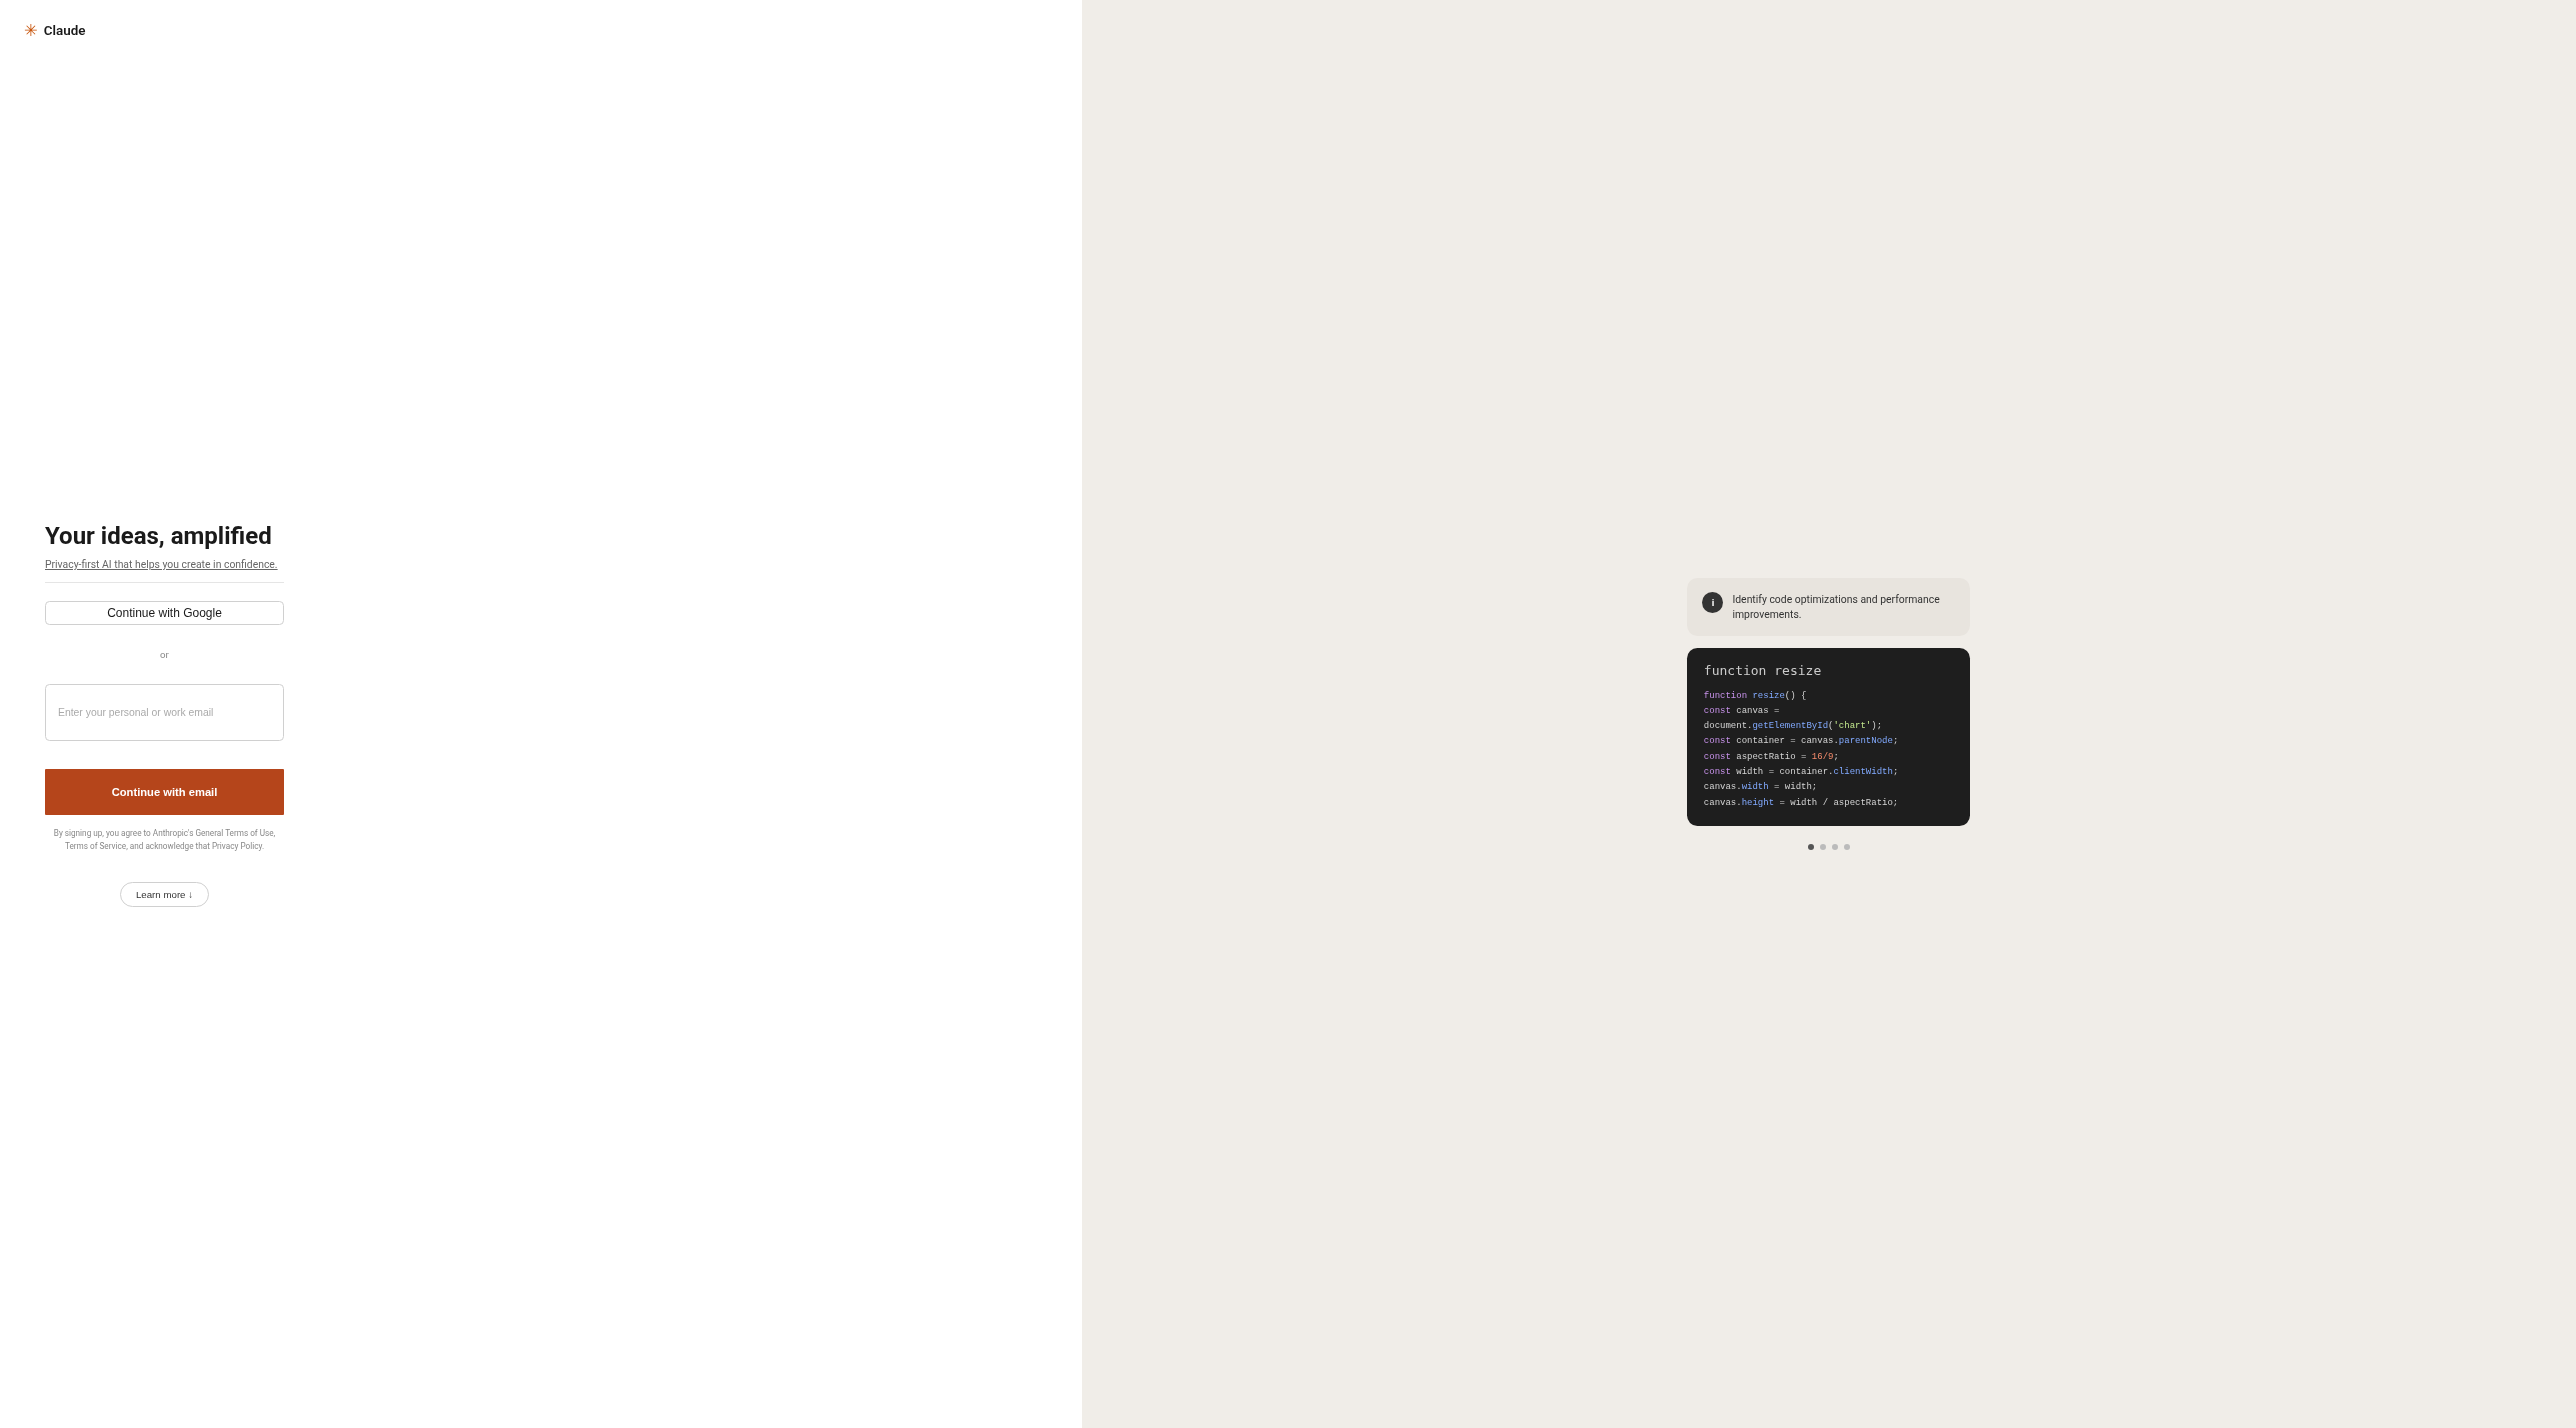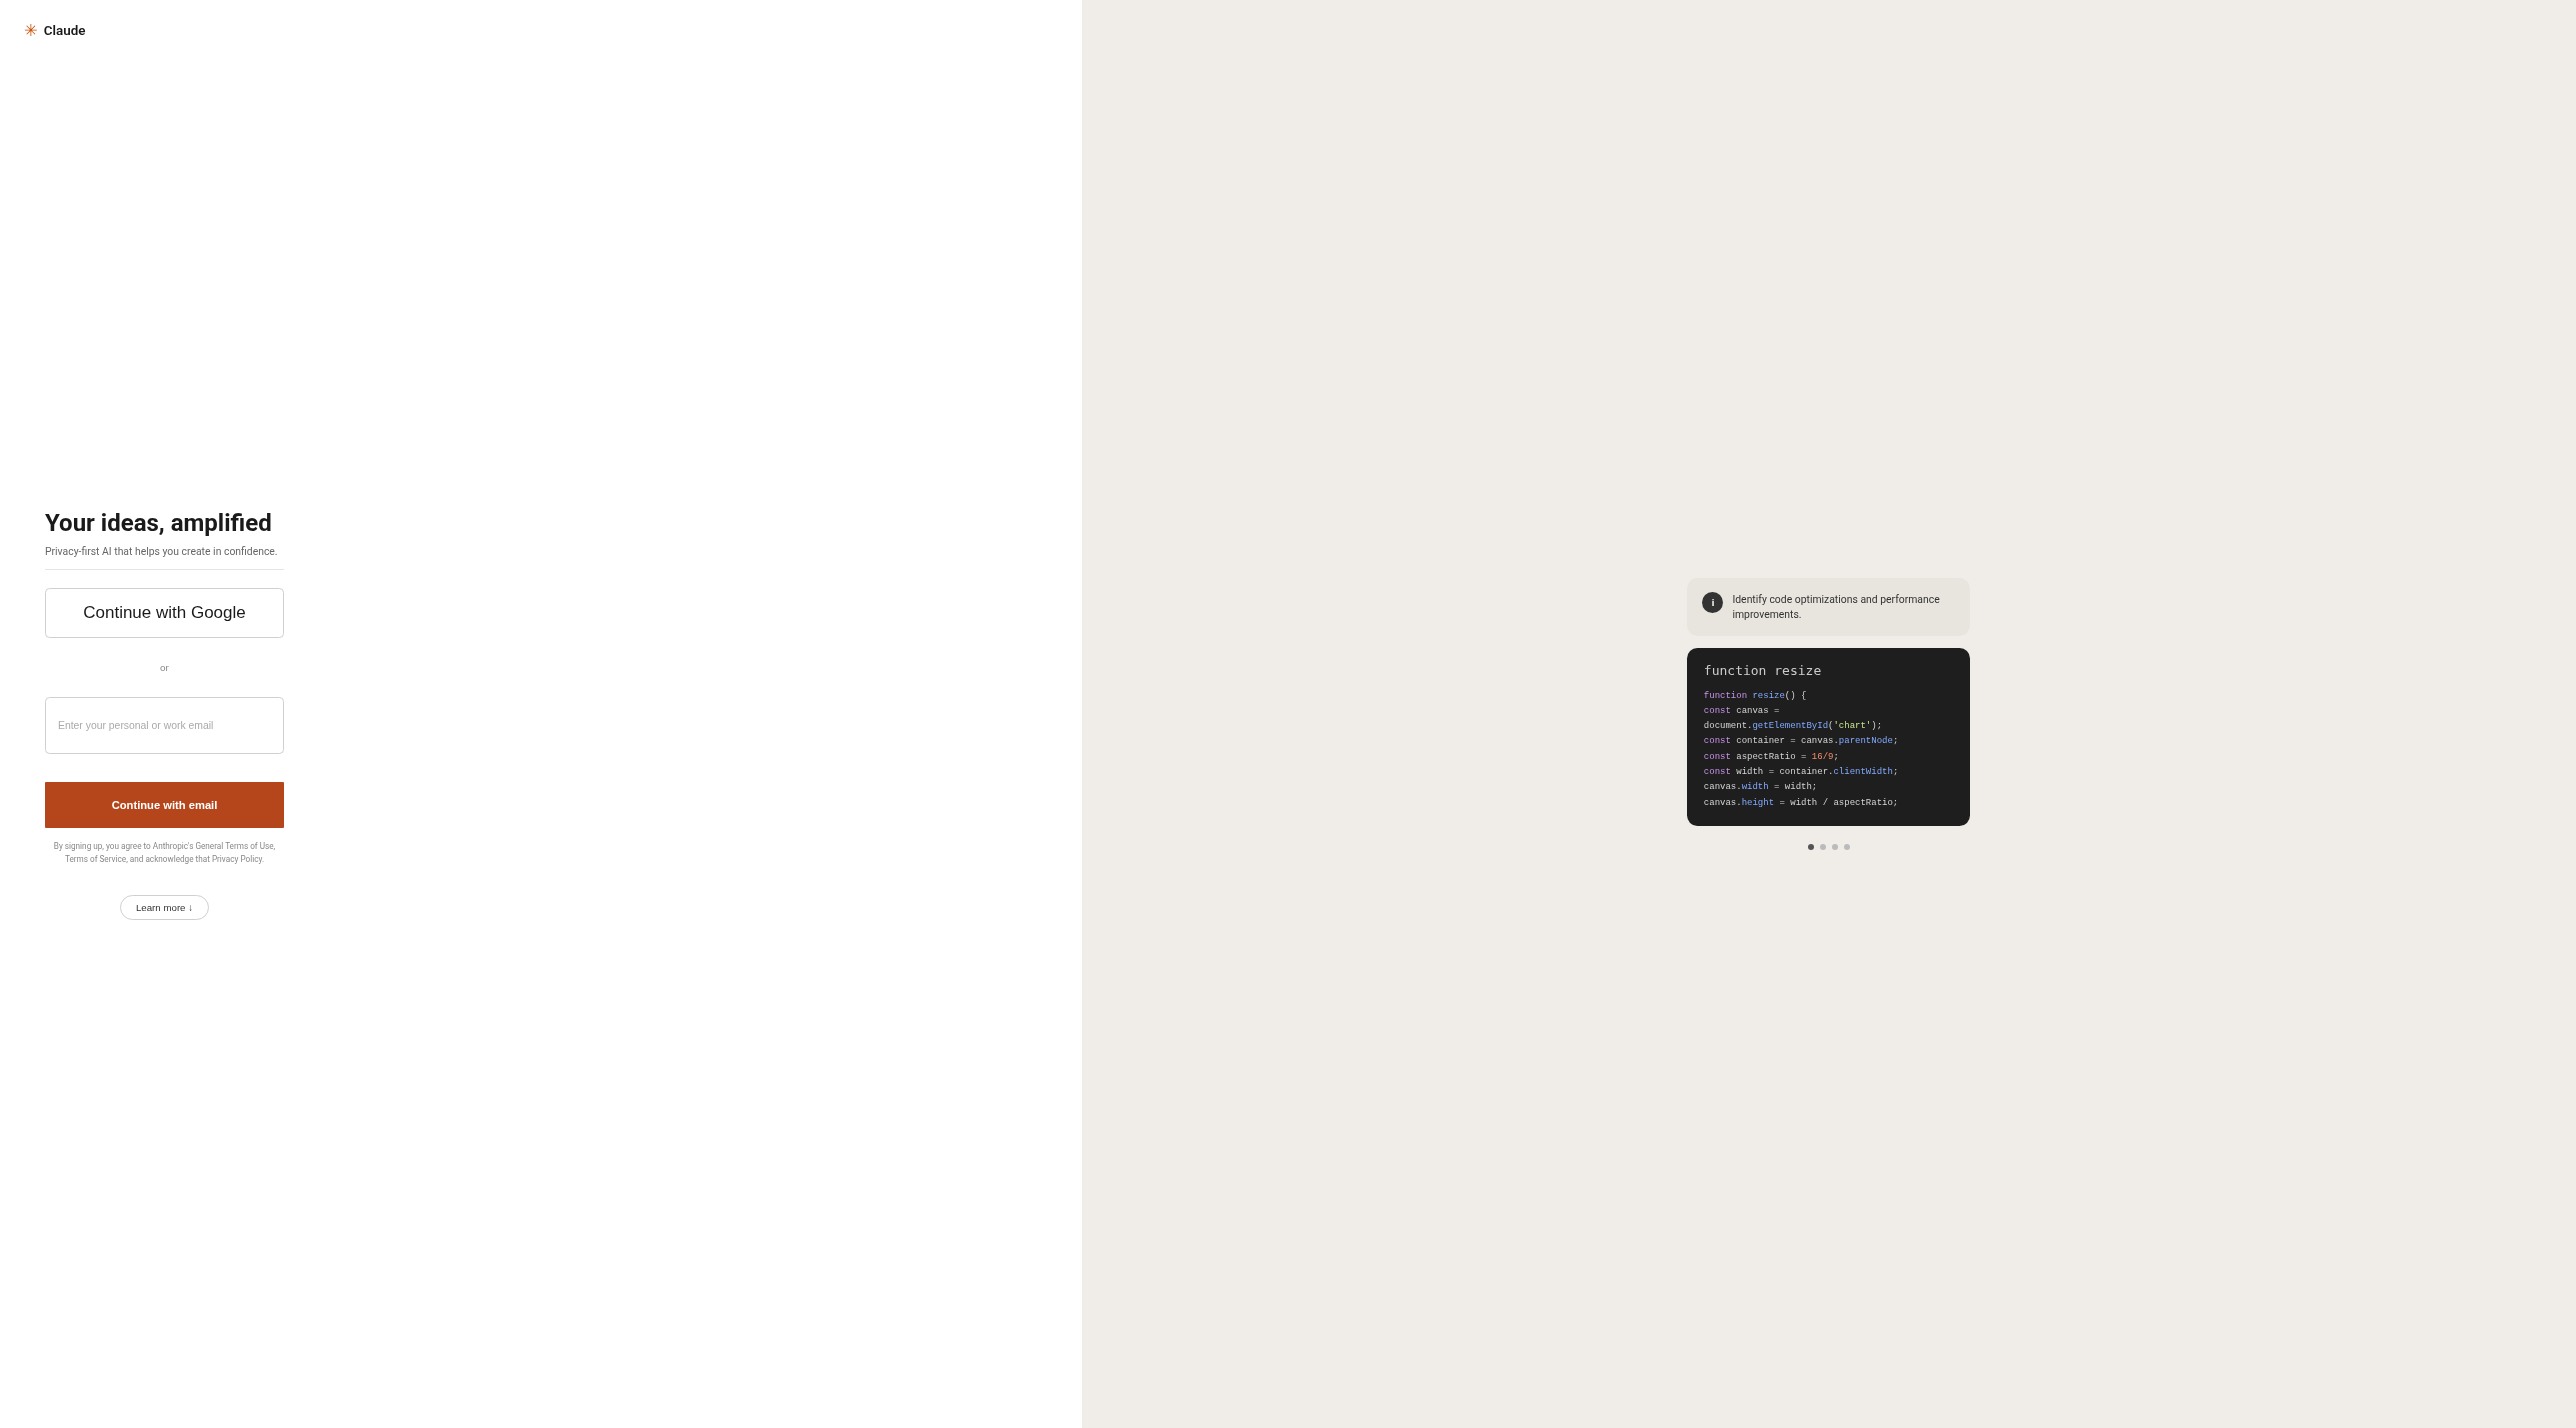--- a/index.html
+++ b/index.html
@@ -62,35 +62,36 @@
       font-weight: 700;
       color: #1a1a1a;
       margin-bottom: 7.5px;
       line-height: 1.2;
     }
 
     .subheadline {
       font-size: 10.4px;
       color: #666;
       margin-bottom: 11px;
+      text-decoration: underline;
     }
 
     .divider-line {
       border: none;
       border-top: 0.7px solid #e5e5e5;
       margin-bottom: 18px;
     }
 
     .btn-google {
       width: 100%;
-      padding: 14px 15px;
+      padding: 4px 15px;
       border: 1.1px solid #d0d0d0;
       border-radius: 4.5px;
       background: #fff;
-      font-size: 17px;
+      font-size: 12px;
       color: #1a1a1a;
       cursor: pointer;
       font-weight: 500;
       transition: border-color 0.2s;
     }
 
     .or-divider {
       text-align: center;
       margin: 24px 0;
       color: #888;

